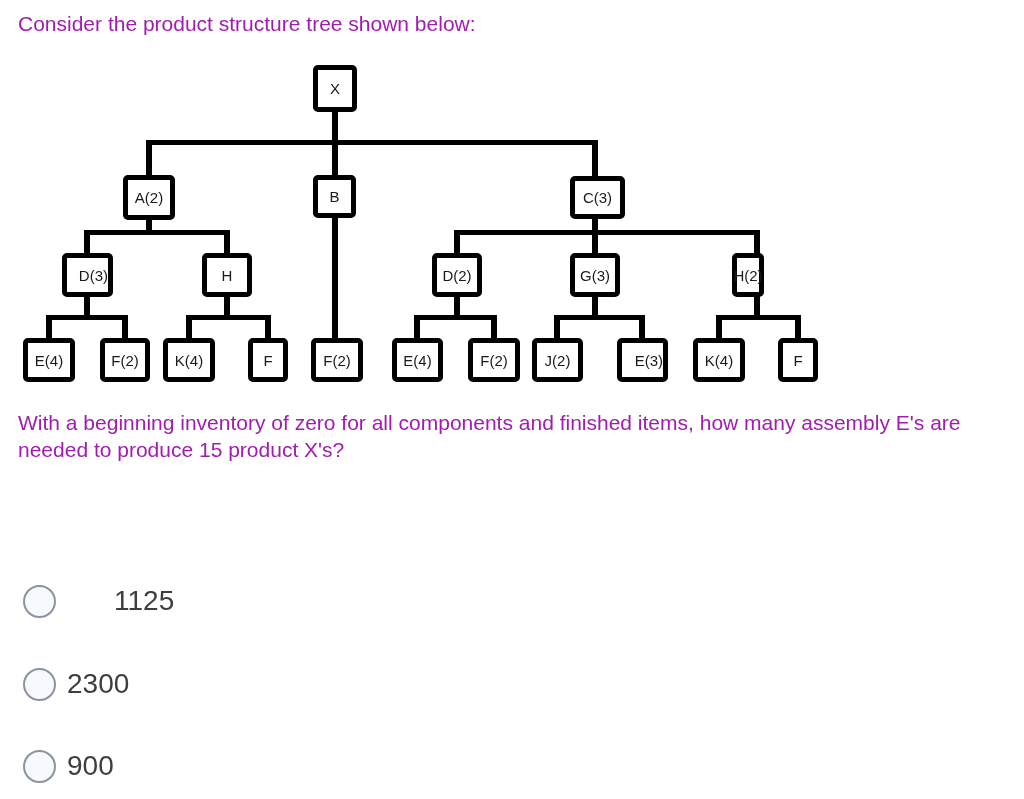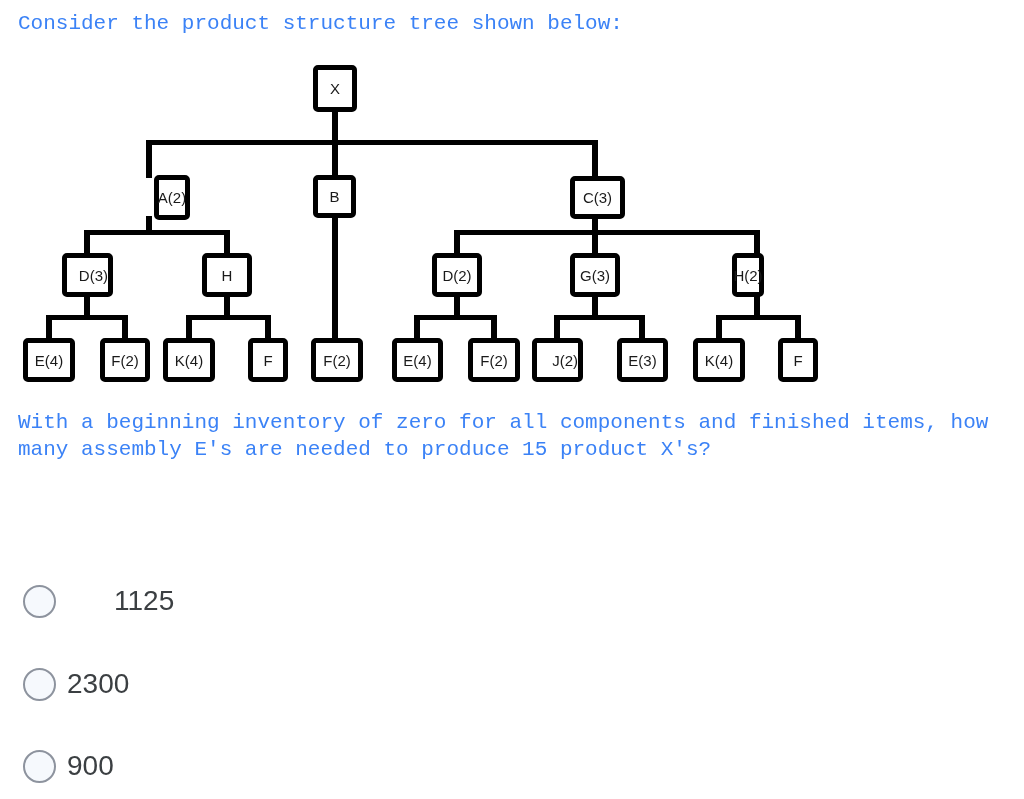--- a/index.html
+++ b/index.html
@@ -8,22 +8,22 @@
     background: #ffffff;
   }
   body {
     position: relative;
     width: 1024px;
     height: 799px;
     overflow: hidden;
     font-family: "Liberation Sans", sans-serif;
   }
   .serif-text {
-    font-family: Liberation Mono, monospace;
-    color: #3b82f6;
+    font-family: Liberation Sans, sans-serif;
+    color: #a21caf;
   }
   #page-title {
     position: absolute;
     left: 18px;
     top: 11px;
     font-size: 21px;
     line-height: 1.25;
   }
   #question-text {
     position: absolute;
@@ -126,21 +126,21 @@
     <div class="tree-seg" style="left: 554px; top: 315px; width: 91px; height: 5px;"></div>
     <div class="tree-seg" style="left: 554px; top: 315px; width: 6px; height: 26px;"></div>
     <div class="tree-seg" style="left: 639px; top: 315px; width: 6px; height: 26px;"></div>
     <div class="tree-seg" style="left: 754px; top: 293px; width: 6px; height: 25px;"></div>
     <div class="tree-seg" style="left: 716px; top: 315px; width: 85px; height: 5px;"></div>
     <div class="tree-seg" style="left: 716px; top: 315px; width: 6px; height: 26px;"></div>
     <div class="tree-seg" style="left: 795px; top: 315px; width: 6px; height: 26px;"></div>
     <div class="tree-node" style="left: 313px; top: 65px; width: 44px; height: 47px;">
       <span>X</span>
     </div>
-    <div class="tree-node" style="left: 123px; top: 175px; width: 36px; height: 45px; margin-left: 31px;">
+    <div class="tree-node" style="left: 123px; top: 175px; width: 52px; height: 45px;">
       <span>A(2)</span>
     </div>
     <div class="tree-node" style="left: 313px; top: 175px; width: 43px; height: 43px;">
       <span>B</span>
     </div>
     <div class="tree-node" style="left: 570px; top: 176px; width: 55px; height: 43px;">
       <span>C(3)</span>
     </div>
     <div class="tree-node" style="left: 62px; top: 253px; width: 51px; height: 44px; justify-content: flex-end;">
       <span>D(3)</span>
@@ -171,24 +171,24 @@
     </div>
     <div class="tree-node" style="left: 248px; top: 338px; width: 40px; height: 44px;">
       <span>F</span>
     </div>
     <div class="tree-node" style="left: 392px; top: 338px; width: 51px; height: 44px;">
       <span>E(4)</span>
     </div>
     <div class="tree-node" style="left: 468px; top: 338px; width: 52px; height: 44px;">
       <span>F(2)</span>
     </div>
-    <div class="tree-node" style="left: 532px; top: 338px; width: 51px; height: 44px; justify-content: flex-end;">
+    <div class="tree-node" style="left: 532px; top: 338px; width: 51px; height: 44px;">
       <span>J(2)</span>
     </div>
-    <div class="tree-node" style="left: 617px; top: 338px; width: 51px; height: 44px;">
+    <div class="tree-node" style="left: 617px; top: 338px; width: 51px; height: 44px; justify-content: flex-end;">
       <span>E(3)</span>
     </div>
     <div class="tree-node" style="left: 693px; top: 338px; width: 52px; height: 44px;">
       <span>K(4)</span>
     </div>
     <div class="tree-node" style="left: 778px; top: 338px; width: 40px; height: 44px;">
       <span>F</span>
     </div>
   </div>
 

